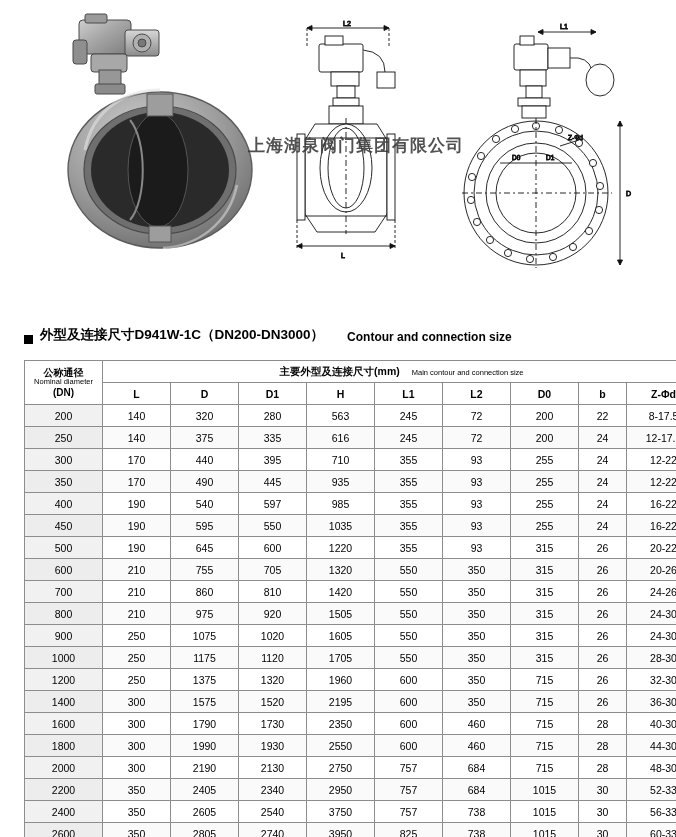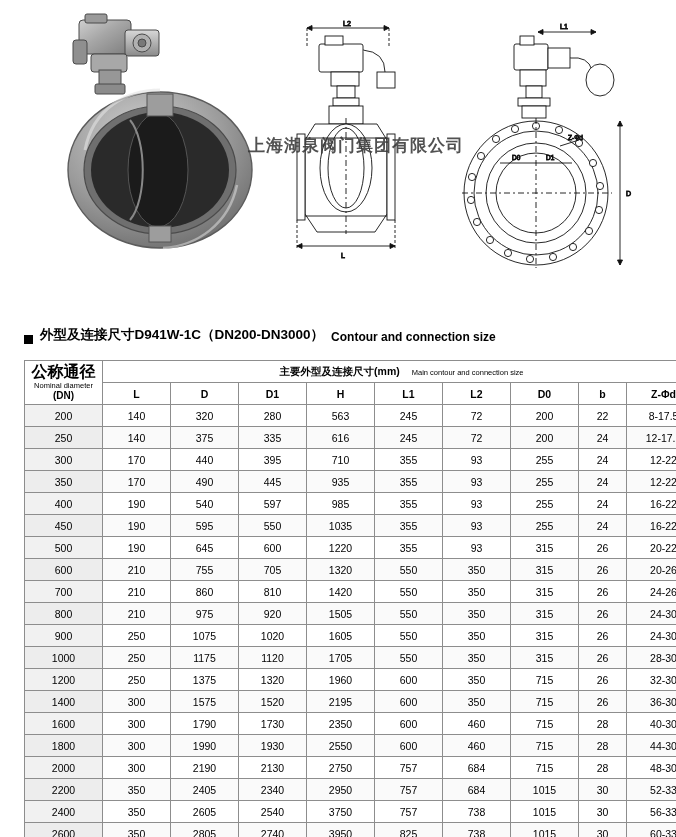--- a/index.html
+++ b/index.html
@@ -59,20 +59,21 @@
     background: #000;
     display: inline-block;
   }
   .section-head .cn {
     font-size: 13.5px;
     font-weight: bold;
   }
   .section-head .en {
     font-size: 12px;
     font-weight: bold;
+    margin-left: 16px;
   }
 
   
   .table-wrap {
     position: absolute;
     left: 24px;
     top: 360px;
     width: 628px;
   }
   table.spec {
@@ -91,21 +92,21 @@
   }
   thead th {
     background: #f1f1f1;
     font-weight: bold;
   }
   .hdr-dn {
     line-height: 1.15;
     padding: 2px 0;
     height: 40px;
   }
-  .hdr-dn .l1 { font-size: 16px; font-weight: bold; display:block; }
+  .hdr-dn .l1 { font-size: 10px; font-weight: bold; display:block; }
   .hdr-dn .l2 { font-size: 7.5px; font-weight: normal; display:block; }
   .hdr-dn .l3 { font-size: 10px; font-weight: bold; display:block; }
   .hdr-span {
     height: 19px;
     font-size: 10px;
   }
   .hdr-span .en {
     font-size: 7.5px;
     font-weight: normal;
     margin-left: 12px;

